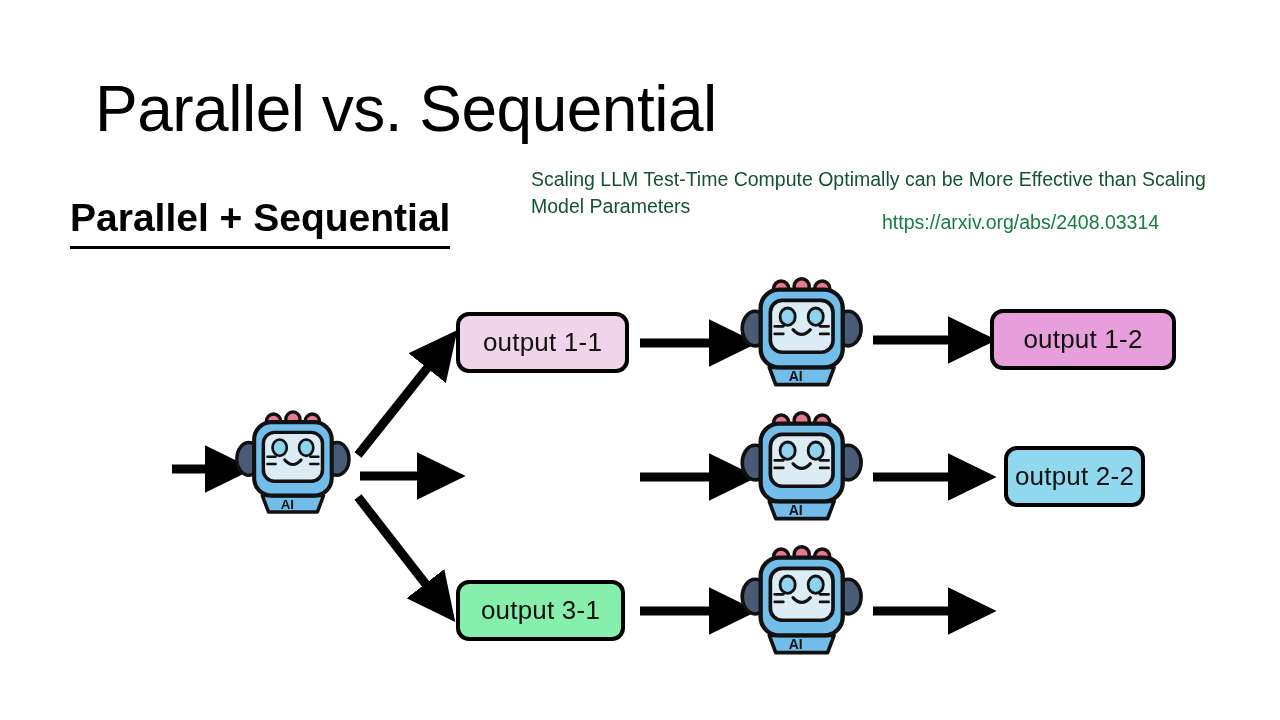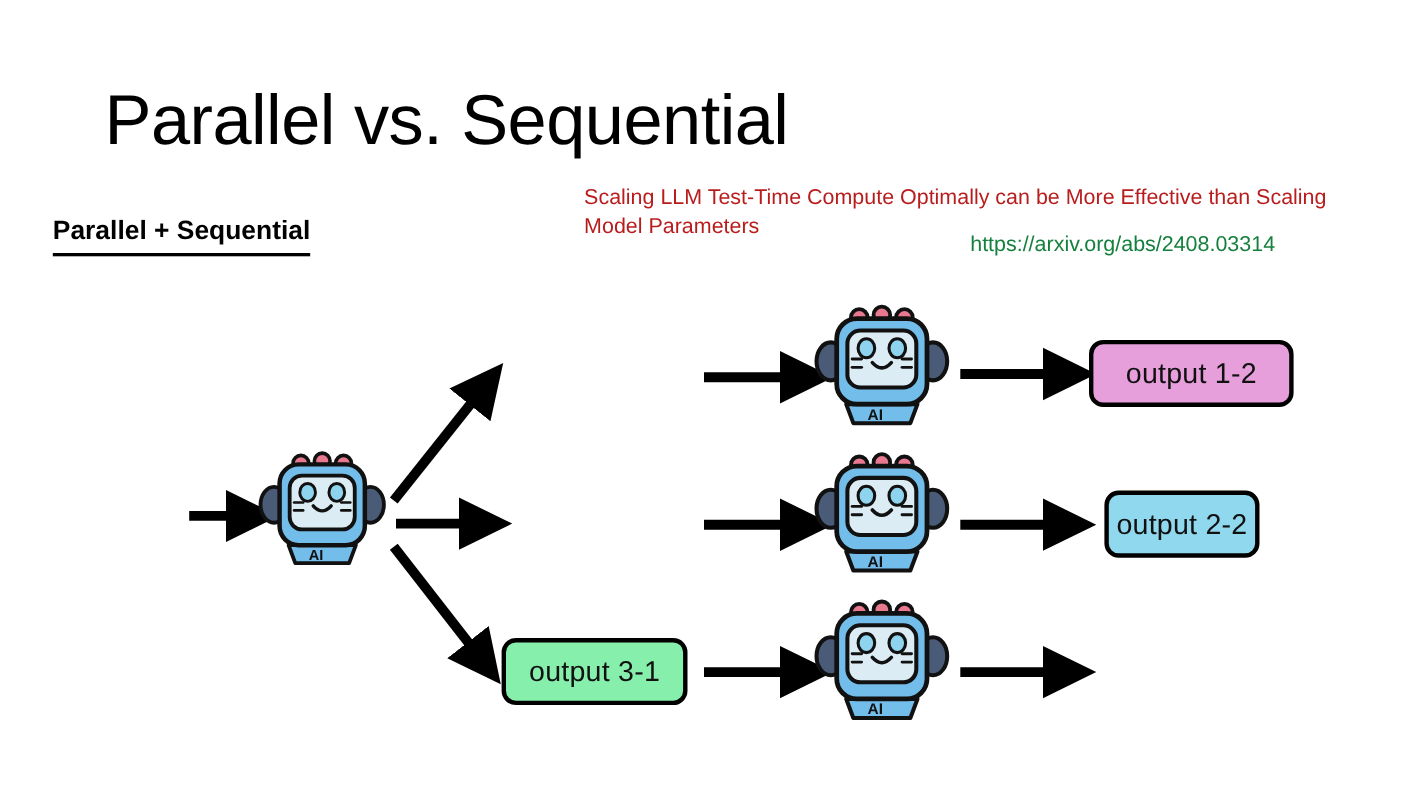--- a/index.html
+++ b/index.html
@@ -23,41 +23,41 @@
     top: 72px;
     font-size: 64px;
     font-weight: 400;
     letter-spacing: -0.5px;
     color: #000000;
     white-space: nowrap;
   }
 
   #section-heading {
     position: absolute;
-    left: 48px;
+    left: 70px;
     top: 196px;
-    font-size: 24px;
+    font-size: 39px;
     font-weight: 700;
     color: #000000;
     white-space: nowrap;
     padding-bottom: 6px;
     border-bottom: 3px solid #000000;
     text-align: center;
   }
 
   
   #citation-title {
     position: absolute;
     left: 531px;
     top: 166px;
     width: 720px;
     font-size: 19.5px;
     line-height: 27px;
     font-weight: 400;
-    color: #b91c1c;
+    color: #14532d;
   }
   #citation-url {
     position: absolute;
     left: 882px;
     top: 211px;
     font-size: 19.5px;
     font-weight: 400;
     color: #15803d;
     white-space: nowrap;
   }
@@ -233,20 +233,23 @@
       <path d="M38,45 q8,9 16,0" fill="none" stroke="#111111" stroke-width="3" stroke-linecap="round"></path>
       <line x1="21" y1="42" x2="29" y2="42" stroke="#111111" stroke-width="2.4" stroke-linecap="round"></line>
       <line x1="21" y1="49" x2="29" y2="49" stroke="#111111" stroke-width="2.4" stroke-linecap="round"></line>
       <line x1="63" y1="42" x2="71" y2="42" stroke="#111111" stroke-width="2.4" stroke-linecap="round"></line>
       <line x1="63" y1="49" x2="71" y2="49" stroke="#111111" stroke-width="2.4" stroke-linecap="round"></line>
       <text x="34" y="93" font-family="'Liberation Sans', sans-serif" font-size="13" font-weight="700" fill="#111111">AI</text>
     </g>
   </svg>
 
 
+  <div class="node-box" style="left:456px; top:312px; width:173px; height:61px; background:#f2d4ea;">
+    <span>output 1-1</span>
+  </div>
   <div class="node-box" style="left:990px; top:309px; width:186px; height:61px; background:#e79fdc;">
     <span>output 1-2</span>
   </div>
 
   <div class="node-box" style="left:990px; top:446px; width:141px; height:61px; background:#8fd8ee;margin-left:14px;">
     <span>output 2-2</span>
   </div>
 
   <div class="node-box" style="left:456px; top:580px; width:169px; height:61px; background:#86efac;">
     <span>output 3-1</span>

